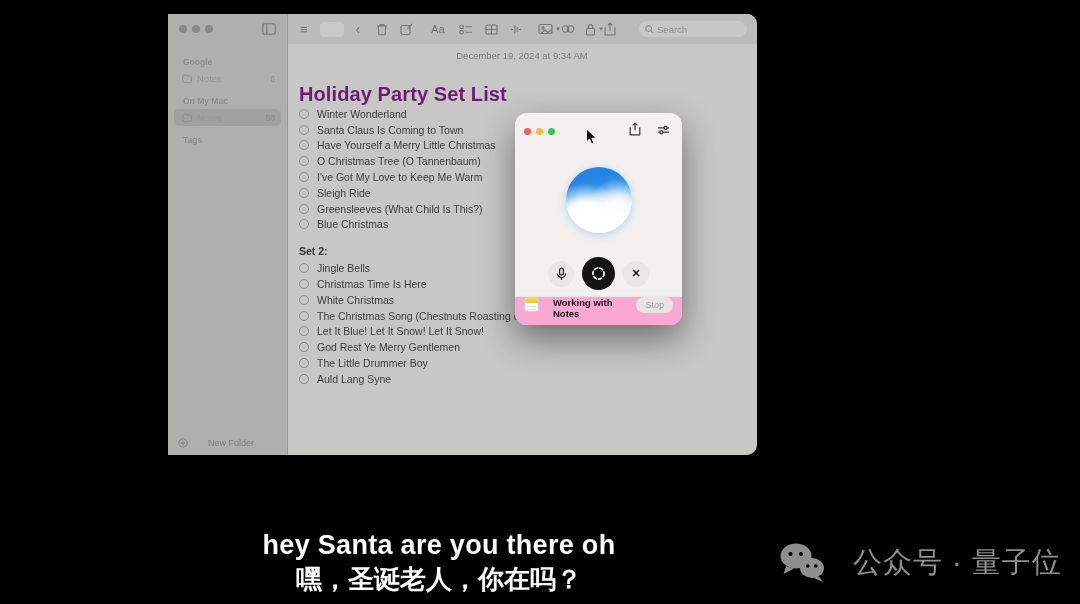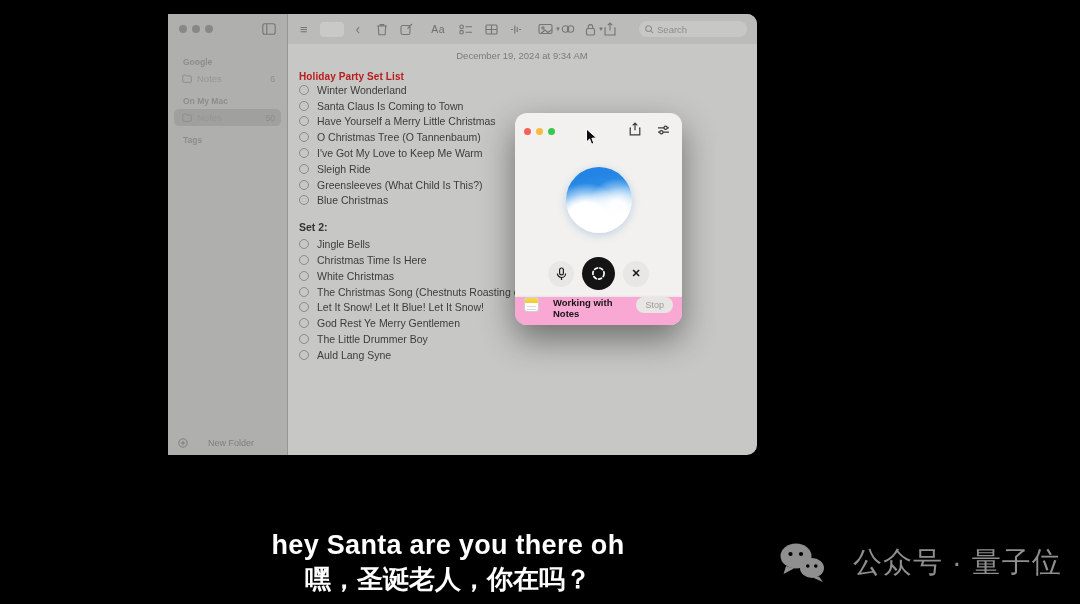--- a/index.html
+++ b/index.html
@@ -39,21 +39,21 @@
   .m16{margin-left:16px}.m18{margin-left:18px}
   .tb-right { margin-left:auto; display:flex; align-items:center; gap:23px; }
   .search-field { display:flex; align-items:center; gap:3px; width:108px; height:16px;
                   border-radius:8px; background:rgba(255,255,255,.18); padding:0 6px; }
   .search-field input { border:none; outline:none; background:transparent; width:80px;
                         font-size:9.5px; color:#6f6f6d; font-family:"Liberation Sans",sans-serif; }
   .search-field input::placeholder { color:#8d8d8b; }
 
   .editor { flex:1; padding:6px 14px 0 11px; overflow:hidden; }
   .note-date { text-align:center; font-size:9.5px; color:#7b7b79; }
-  .note-title { font-size:10px; font-weight:bold; color:#b91c1c; margin-top:10px; letter-spacing:.1px; }
+  .note-title { font-size:20px; font-weight:bold; color:#701a75; margin-top:22px; letter-spacing:.1px; }
   .sec-heading { font-size:10.5px; font-weight:bold; color:#333331; margin-top:11px; margin-bottom:3px; }
   .sec-heading.second { margin-top:13px; }
   .chk-row { display:flex; align-items:center; height:15.8px; font-size:10.5px; color:#3c3c3a; white-space:nowrap; }
   .chk-circle { width:10px; height:10px; border:1px solid #8b8b89; border-radius:50%;
                 margin-right:8px; flex:none; }
 
   
   .voice-window { position:absolute; left:515px; top:113px; width:167px; height:212px;
                   background:#f2f1ef; border-radius:12px;
                   box-shadow:0 14px 34px rgba(0,0,0,.45); }
@@ -82,21 +82,21 @@
                             background:linear-gradient(#f7d64b,#f2c839); }
   .notes-app-icon::after { content:""; position:absolute; left:2px; right:2px; top:8px; height:1px;
                            background:#d9d9d7; box-shadow:0 3px 0 #d9d9d7; }
   .vw-status { font-size:9.5px; font-weight:bold; color:#141414; }
   .stop-btn { margin-left:auto; background:#e7e6e4; color:#9b9a98; font-size:9px;
               padding:3px 9px; border-radius:9px; }
 
   .cursor { position:absolute; left:585px; top:128px; }
 
   
-  .subtitles { position:absolute; left:12px; width:872px; top:529px; text-align:center;
+  .subtitles { position:absolute; left:3px; width:872px; top:529px; text-align:center;
                color:#fff; font-weight:bold; text-shadow:0 0 5px rgba(0,0,0,.9); }
   .sub-en { font-size:27px; line-height:33px; letter-spacing:.3px; }
   .sub-zh { font-size:26px; line-height:34px; }
   .watermark { position:absolute; left:779px; top:541px; display:flex; align-items:flex-end;
                gap:27px; color:#8f8f8f; font-size:29px; letter-spacing:1px; }
 </style>
 </head>
 <body>
 
 <div class="stage">
@@ -274,21 +274,21 @@
             <div class="chk-row">
               <span class="chk-circle"></span>
               <span>White Christmas</span>
             </div>
             <div class="chk-row">
               <span class="chk-circle"></span>
               <span>The Christmas Song (Chestnuts Roasting on an Ope</span>
             </div>
             <div class="chk-row">
               <span class="chk-circle"></span>
-              <span>Let It Snow! Let It Blue! Let It Snow!</span>
+              <span>Let It Blue! Let It Snow! Let It Snow!</span>
             </div>
             <div class="chk-row">
               <span class="chk-circle"></span>
               <span>God Rest Ye Merry Gentlemen</span>
             </div>
             <div class="chk-row">
               <span class="chk-circle"></span>
               <span>The Little Drummer Boy</span>
             </div>
             <div class="chk-row">

